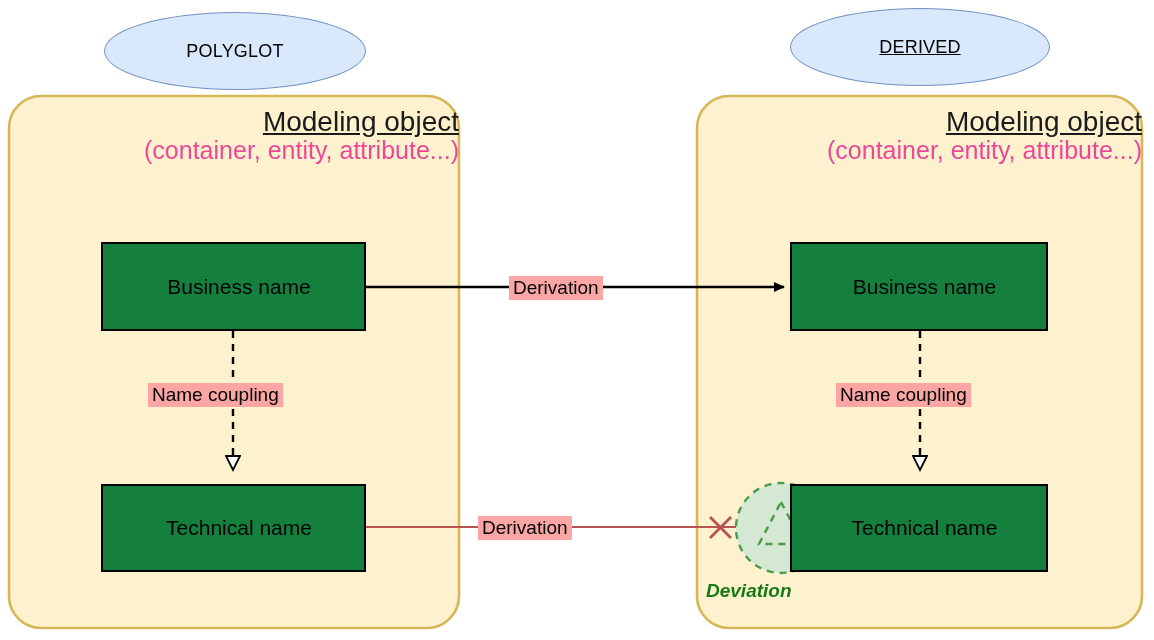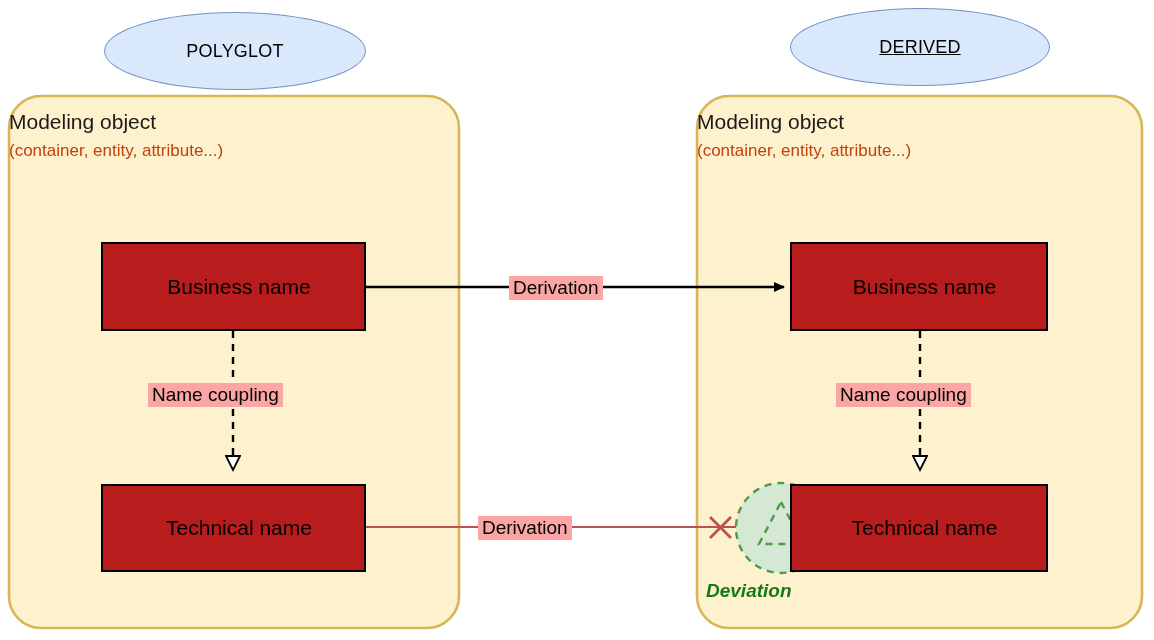--- a/index.html
+++ b/index.html
@@ -17,31 +17,32 @@
   #canvas {
     position: absolute;
     left: 0;
     top: 0;
     width: 1154px;
     height: 640px;
   }
   .container-title {
     position: absolute;
     width: 100%;
-    text-align: left;
-    font-size: 21px;
+    text-align: right;
+    font-size: 28px;
     color: #1a1a1a;
     line-height: 27px;
+    text-decoration: underline;
   }
   .container-subtitle {
     position: absolute;
     width: 100%;
-    text-align: left;
-    font-size: 17px;
-    color: #c2410c;
+    text-align: right;
+    font-size: 25px;
+    color: #ec4899;
     line-height: 27px;
   }
   
   .ellipse {
     position: absolute;
     background: #dae8fc;
     border: 1.6px solid #7491c4;
     border-radius: 50%;
     box-sizing: border-box;
     display: flex;
@@ -49,21 +50,21 @@
     justify-content: center;
   }
   .ellipse span {
     font-size: 18px;
     color: #000000;
     letter-spacing: 0.2px;
   }
   
   .rect-node {
     position: absolute;
-    background: #b91c1c;
+    background: #15803d;
     border: 2.5px solid #000000;
     box-sizing: border-box;
     display: flex;
     align-items: center;
     justify-content: center;
     padding-left: 11px;
   }
   .rect-node span {
     font-size: 21px;
     color: #000000;

